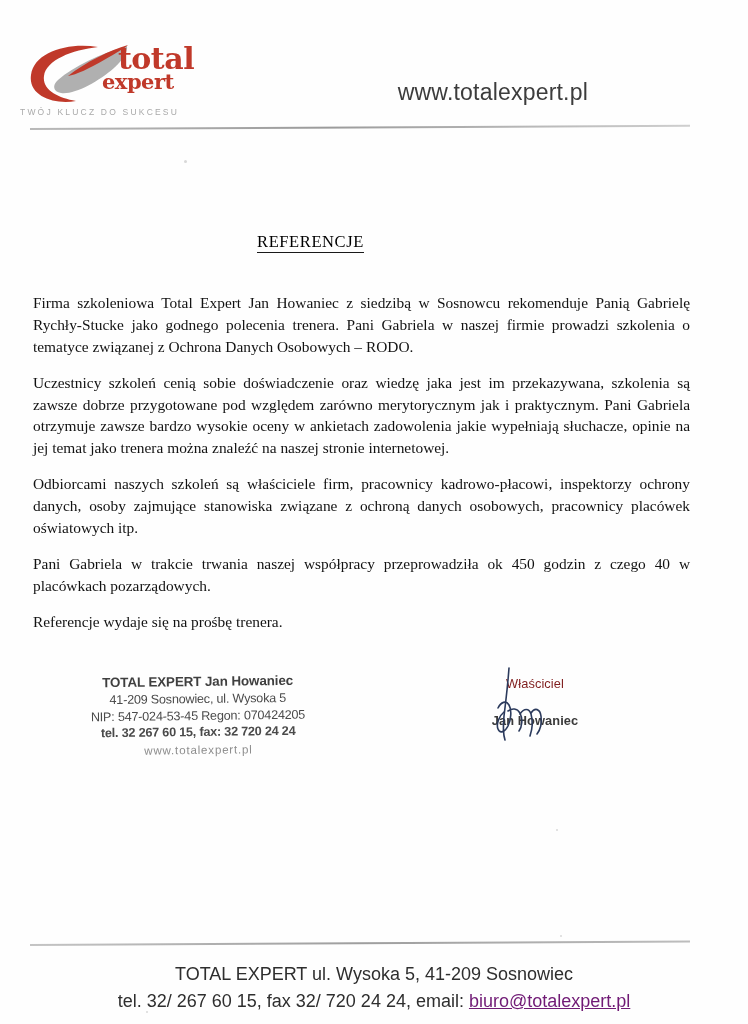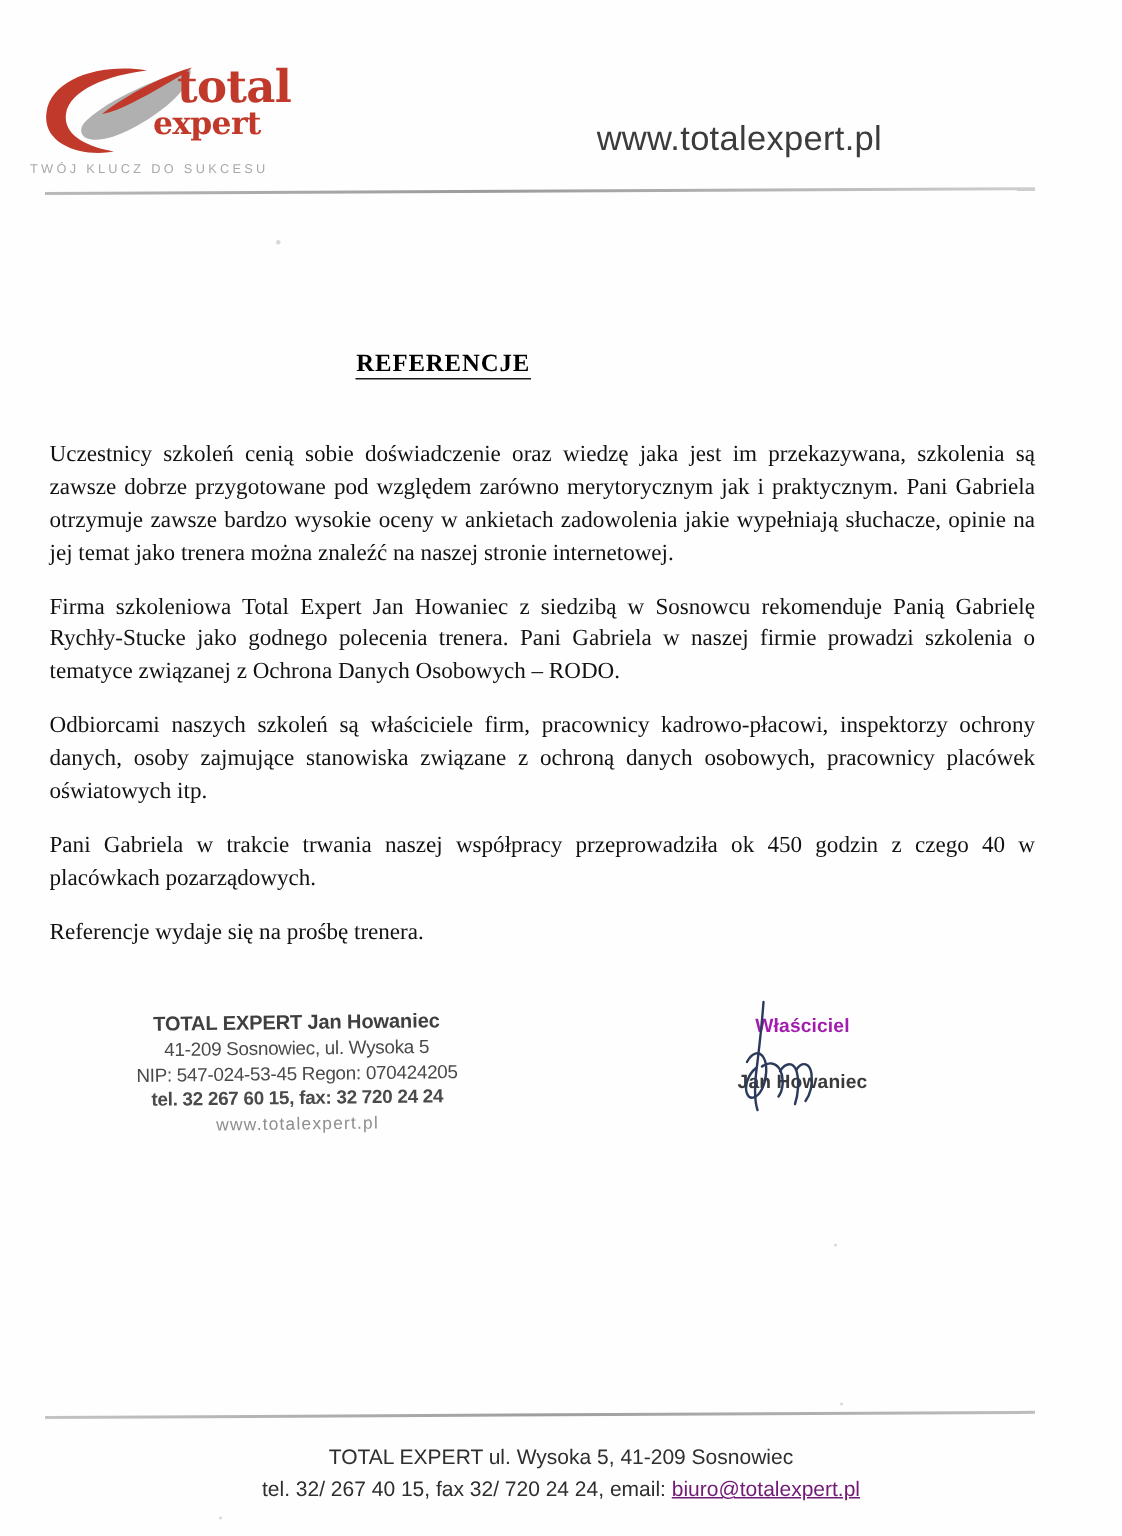--- a/index.html
+++ b/index.html
@@ -96,27 +96,27 @@
     width: 660px;
     height: 2px;
     background: linear-gradient(to right, #b9b9b9 0%, #9b9b9b 45%, #cfcfcf 100%);
     transform: rotate(-0.28deg);
     transform-origin: left center;
   }
 
   
   .doc-title {
     position: absolute;
-    left: 0;
+    left: 15px;
     top: 232px;
     width: 591px;
     text-align: center;
     font-family: "Liberation Serif", "DejaVu Serif", serif;
     font-size: 16.5px;
-    font-weight: bold;
+    font-weight: normal;
     letter-spacing: 0.6px;
   }
   .doc-title span {
     border-bottom: 1.5px solid #1a1a1a;
     padding-bottom: 1px;
   }
 
   .body-text {
     position: absolute;
     left: 33px;
@@ -170,22 +170,22 @@
   .sign-block {
     position: absolute;
     left: 440px;
     top: 676px;
     width: 190px;
     text-align: center;
   }
   .sign-label {
     font-family: "Liberation Sans", "DejaVu Sans", sans-serif;
     font-size: 12.8px;
-    font-weight: bold;
-    color: #a21caf;
+    font-weight: normal;
+    color: #7f1d1d;
     letter-spacing: 0.1px;
   }
   .sign-name {
     font-family: "Liberation Sans", "DejaVu Sans", sans-serif;
     font-size: 12.8px;
     font-weight: bold;
     color: #3a3a3a;
     margin-top: 22px;
     letter-spacing: 0.1px;
   }
@@ -210,21 +210,21 @@
     transform-origin: left center;
   }
 
   .footer {
     position: absolute;
     left: 0;
     top: 961px;
     width: 748px;
     text-align: center;
     font-family: "Liberation Sans", "DejaVu Sans", sans-serif;
-    font-size: 14px;
+    font-size: 18px;
     color: #2e2e2e;
     line-height: 1.5;
   }
   .footer-line { white-space: nowrap; }
   .footer-email {
     color: #701a75;
     text-decoration: underline;
   }
 
   
@@ -260,22 +260,22 @@
     <div class="site-url">www.totalexpert.pl</div>
 
     <div class="rule-top"></div>
   </div>
 
   <div class="doc-title">
     <span>REFERENCJE</span>
   </div>
 
   <div class="body-text">
+    <p class="para">Firma szkoleniowa Total Expert Jan Howaniec z siedzibą w Sosnowcu rekomenduje Panią Gabrielę Rychły-Stucke jako godnego polecenia trenera. Pani Gabriela w naszej firmie prowadzi szkolenia o tematyce związanej z Ochrona Danych Osobowych – RODO.</p>
     <p class="para">Uczestnicy szkoleń cenią sobie doświadczenie oraz wiedzę jaka jest im przekazywana, szkolenia są zawsze dobrze przygotowane pod względem zarówno merytorycznym jak i praktycznym. Pani Gabriela otrzymuje zawsze bardzo wysokie oceny w ankietach zadowolenia jakie wypełniają słuchacze, opinie na jej temat jako trenera można znaleźć na naszej stronie internetowej.</p>
-    <p class="para">Firma szkoleniowa Total Expert Jan Howaniec z siedzibą w Sosnowcu rekomenduje Panią Gabrielę Rychły-Stucke jako godnego polecenia trenera. Pani Gabriela w naszej firmie prowadzi szkolenia o tematyce związanej z Ochrona Danych Osobowych – RODO.</p>
     <p class="para">Odbiorcami naszych szkoleń są właściciele firm, pracownicy kadrowo-płacowi, inspektorzy ochrony danych, osoby zajmujące stanowiska związane z ochroną danych osobowych, pracownicy placówek oświatowych itp.</p>
     <p class="para">Pani Gabriela w trakcie trwania naszej współpracy przeprowadziła ok 450 godzin z czego 40 w placówkach pozarządowych.</p>
     <p class="para no-justify">Referencje wydaje się na prośbę trenera.</p>
   </div>
 
   <div class="stamp">
     <div class="stamp-line stamp-head">TOTAL EXPERT Jan Howaniec</div>
     <div class="stamp-line">41-209 Sosnowiec, ul. Wysoka 5</div>
     <div class="stamp-line">NIP: 547-024-53-45 Regon: 070424205</div>
     <div class="stamp-line stamp-bold">tel. 32 267 60 15, fax: 32 720 24 24</div>
@@ -294,21 +294,21 @@
         <path d="M52 50 C56 44, 61 44, 63 50 C65 57, 64 66, 62 72"></path>
         <path d="M63 49 C67 43, 72 45, 73 52 C74 59, 72 66, 69 70"></path>
       </g>
     </svg>
   </div>
 
   <div class="rule-bottom"></div>
 
   <div class="footer">
     <div class="footer-line">TOTAL EXPERT ul. Wysoka 5, 41-209 Sosnowiec</div>
-    <div class="footer-line"><span>tel. 32/ 267 40 15, fax 32/ 720 24 24, email: </span><a class="footer-email" href="#">biuro@totalexpert.pl</a></div>
+    <div class="footer-line"><span>tel. 32/ 267 60 15, fax 32/ 720 24 24, email: </span><a class="footer-email" href="#">biuro@totalexpert.pl</a></div>
   </div>
 
   <div class="speck" style="left:184px; top:160px; width:3px; height:3px;"></div>
   <div class="speck" style="left:556px; top:829px; width:2px; height:2px;"></div>
   <div class="speck" style="left:146px; top:1011px; width:2px; height:2px;"></div>
   <div class="speck" style="left:560px; top:935px; width:2px; height:2px;"></div>
 
 </div>
 
 </body></html>

